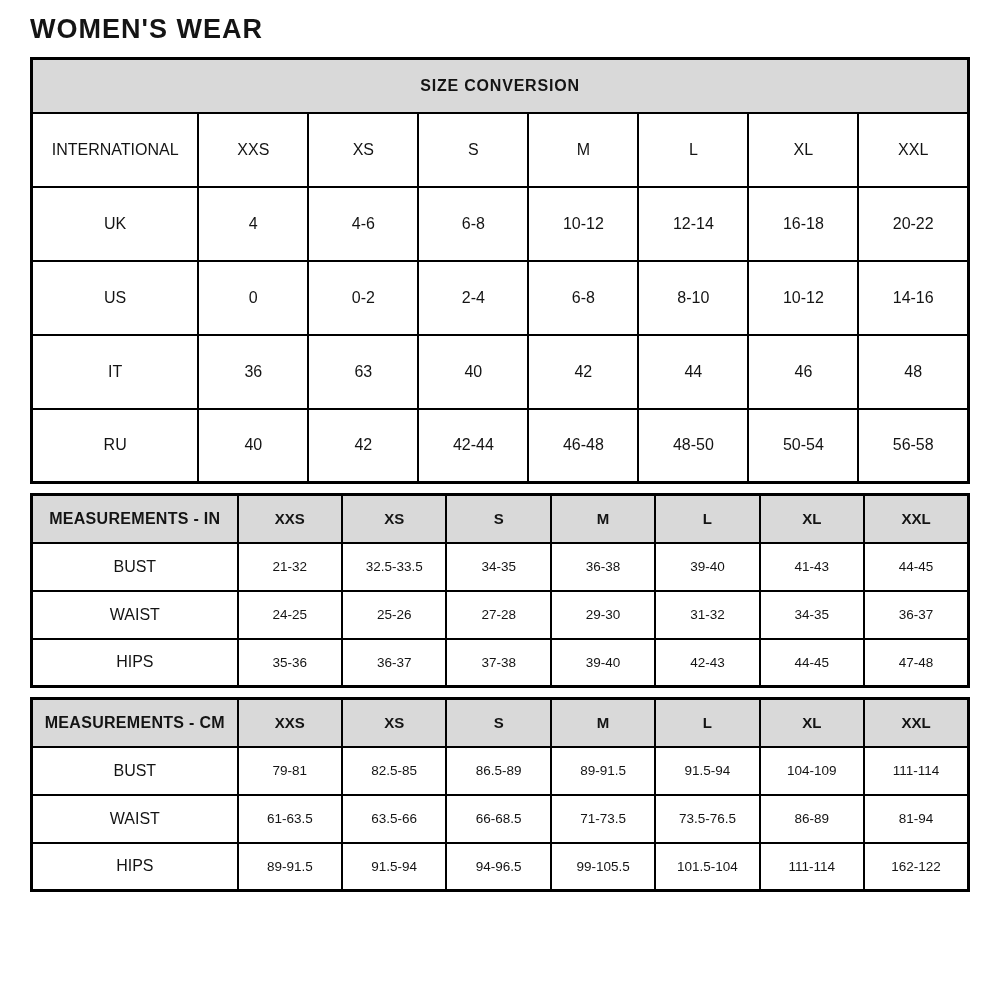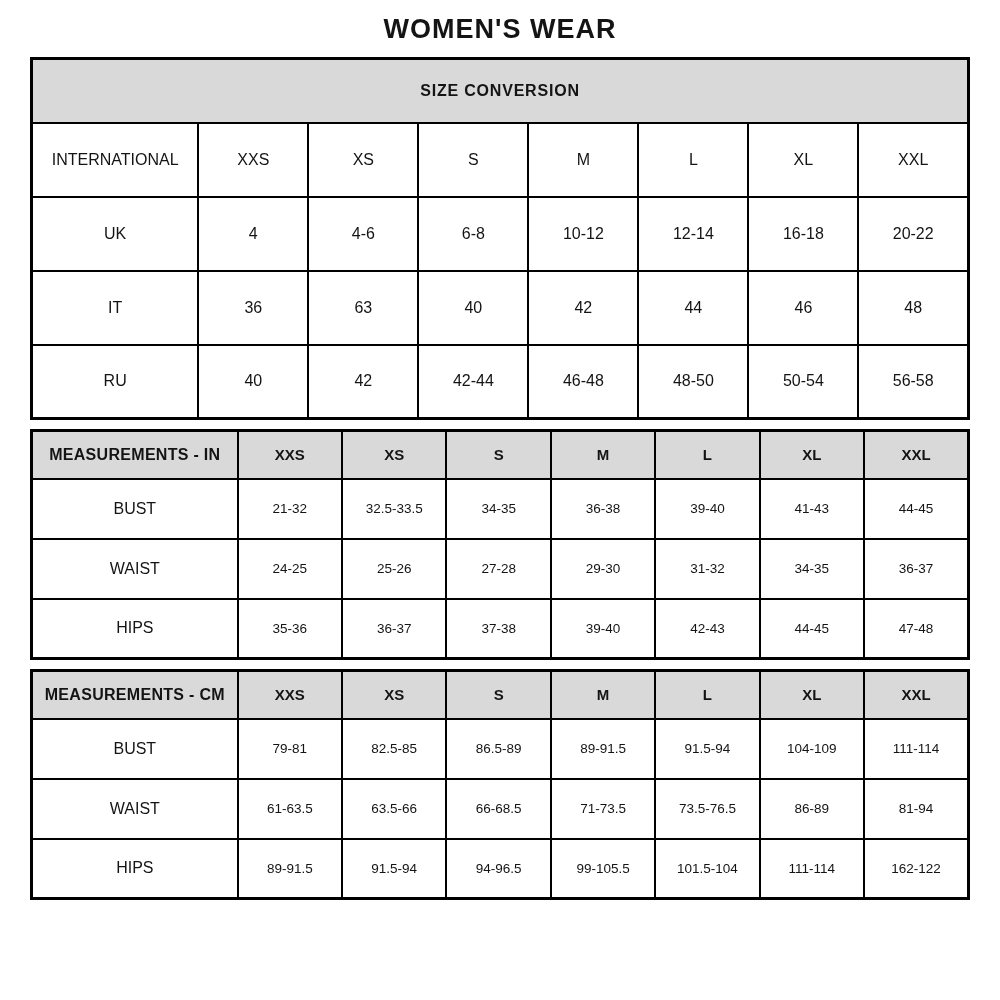--- a/index.html
+++ b/index.html
@@ -9,21 +9,20 @@
     --page-bg:#ffffff;
   }
   *{box-sizing:border-box;margin:0;padding:0;}
   html,body{width:1000px;background:var(--page-bg);}
   body{
     font-family:"Liberation Sans", sans-serif;
     color:var(--text);
     padding:12px 30px 12px 30px;
   }
   .page-title{
-    text-align:center;
     font-size:27px;
     font-weight:700;
     letter-spacing:1px;
     margin:2px 0 12px 0;
   }
   table.tbl{
     width:100%;
     border-collapse:collapse;
     table-layout:fixed;
     border:3px solid var(--border);
@@ -35,33 +34,33 @@
     vertical-align:middle;
     overflow:hidden;
     white-space:nowrap;
   }
   
   .conversion td{font-size:16px;height:74px;}
   .conversion .title-row td{
     background:var(--header-bg);
     font-weight:700;
     letter-spacing:0.8px;
-    height:64px;
+    height:54px;
     font-size:16px;
   }
   .conversion .head-row td{font-weight:400;}
   
   .measure .head-row td{
     background:var(--header-bg);
     font-weight:700;
     font-size:15px;
     height:48px;
   }
   .measure .head-row td.label-cell{font-size:16px;letter-spacing:0.3px;}
-  .measure .data-row td{font-size:13.5px;height:60px;}
+  .measure .data-row td{font-size:13.5px;height:48px;}
   .measure .data-row td.label-cell{font-size:16px;}
 </style>
 </head>
 <body>
 
 <h1 class="page-title">WOMEN'S WEAR</h1>
 
 <table class="tbl conversion">
     <colgroup>
       <col style="width: 17.8%;">
@@ -89,20 +88,30 @@
       </tr>
       <tr class="data-row">
         <td class="label-cell">UK</td>
         <td class="value-cell">4</td>
         <td class="value-cell">4-6</td>
         <td class="value-cell">6-8</td>
         <td class="value-cell">10-12</td>
         <td class="value-cell">12-14</td>
         <td class="value-cell">16-18</td>
         <td class="value-cell">20-22</td>
+      </tr>
+      <tr class="data-row">
+        <td class="label-cell">US</td>
+        <td class="value-cell">0</td>
+        <td class="value-cell">0-2</td>
+        <td class="value-cell">2-4</td>
+        <td class="value-cell">6-8</td>
+        <td class="value-cell">8-10</td>
+        <td class="value-cell">10-12</td>
+        <td class="value-cell">14-16</td>
       </tr>
       <tr class="data-row">
         <td class="label-cell">IT</td>
         <td class="value-cell">36</td>
         <td class="value-cell">63</td>
         <td class="value-cell">40</td>
         <td class="value-cell">42</td>
         <td class="value-cell">44</td>
         <td class="value-cell">46</td>
         <td class="value-cell">48</td>

